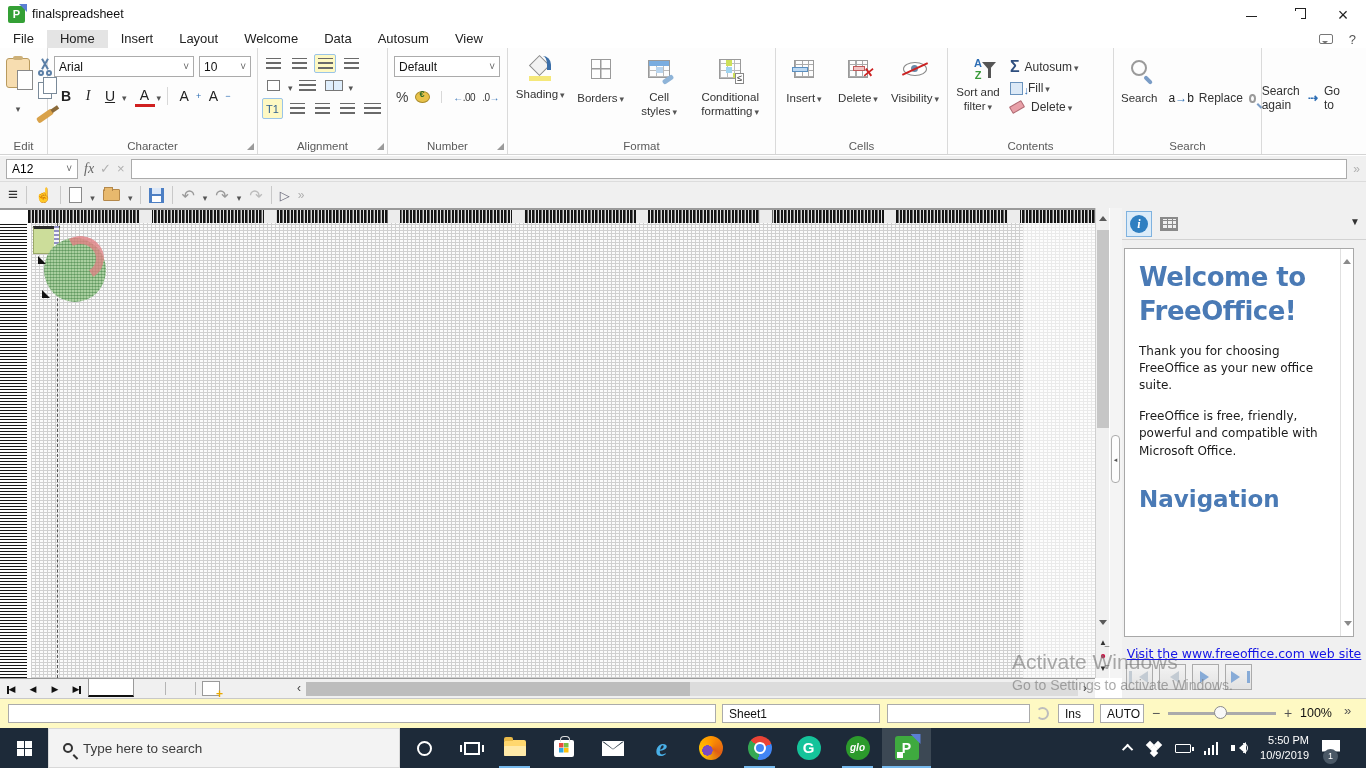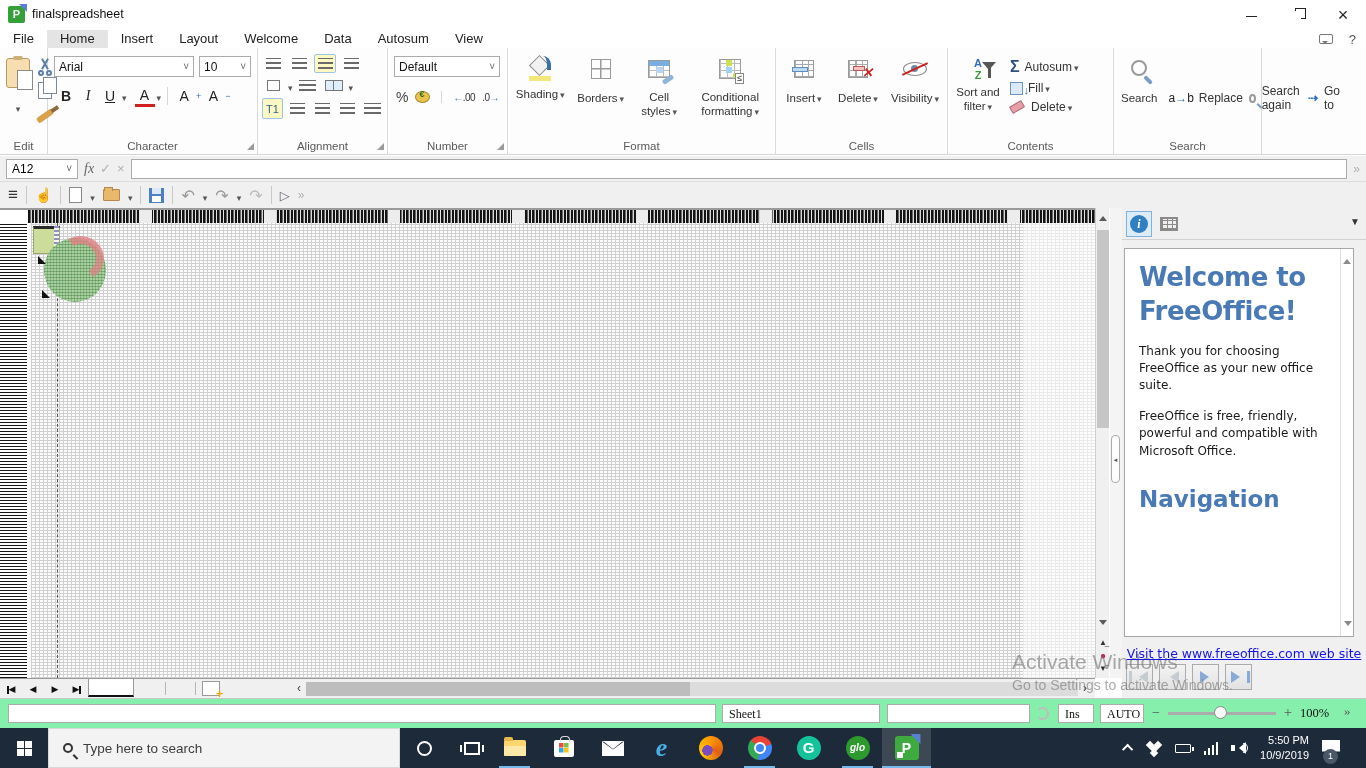--- a/index.html
+++ b/index.html
@@ -159,21 +159,21 @@
   .nb-gray .nb-tri-l { border-left-color:transparent; }
   #sb-link { position:absolute; left:0; right:0; top:438px; text-align:center; font-size:12.5px; color:#1414e6;
     text-decoration:underline; z-index:6; font-family:"DejaVu Sans",sans-serif; }
   #sb-bottom-nav { position:absolute; left:4px; top:456px; display:flex; gap:6px; opacity:.8; z-index:3; }
   #sb-bottom-nav .navbtn { width:27px; height:26px; }
   #watermark { position:absolute; left:1012px; top:650px; z-index:5; color:rgba(118,118,118,.62); pointer-events:none; }
   #watermark .w1 { font-size:21px; }
   #watermark .w2 { font-size:14px; margin-top:3px; }
 
   
-  #statusbar { position:absolute; left:0; top:698px; width:1366px; height:30px; background:#86efac; border-top:1px solid #c8c8c8;font-family:Liberation Serif, serif; }
+  #statusbar { position:absolute; left:0; top:698px; width:1366px; height:30px; background:#fef9c3; border-top:1px solid #c8c8c8; }
   .sfield { position:absolute; top:5px; height:19px; background:#fff; border:1px solid #ababab; font-size:12px; color:#111;
     padding:2px 6px 0; }
   #sync-icon { position:absolute; left:1036px; top:8px; width:13px; height:13px; border:2px solid #bdbdbd; border-radius:50%;
     border-left-color:transparent; }
   .slider-minus { position:absolute; left:1152px; top:6px; color:#555; font-size:14px; }
   #slider-track { position:absolute; left:1168px; top:13px; width:108px; height:3px; background:#ababab; }
   #slider-thumb { position:absolute; left:1214px; top:7px; width:13px; height:13px; border-radius:50%; background:#f8f8f8; border:1px solid #8a8a8a; }
   .slider-plus { position:absolute; left:1284px; top:6px; color:#555; font-size:14px; }
   #zoom-label { position:absolute; left:1300px; top:7px; font-size:12.5px; color:#111; }
   #sb-overflow { position:absolute; left:1344px; top:4px; color:#555; font-size:13px; }

